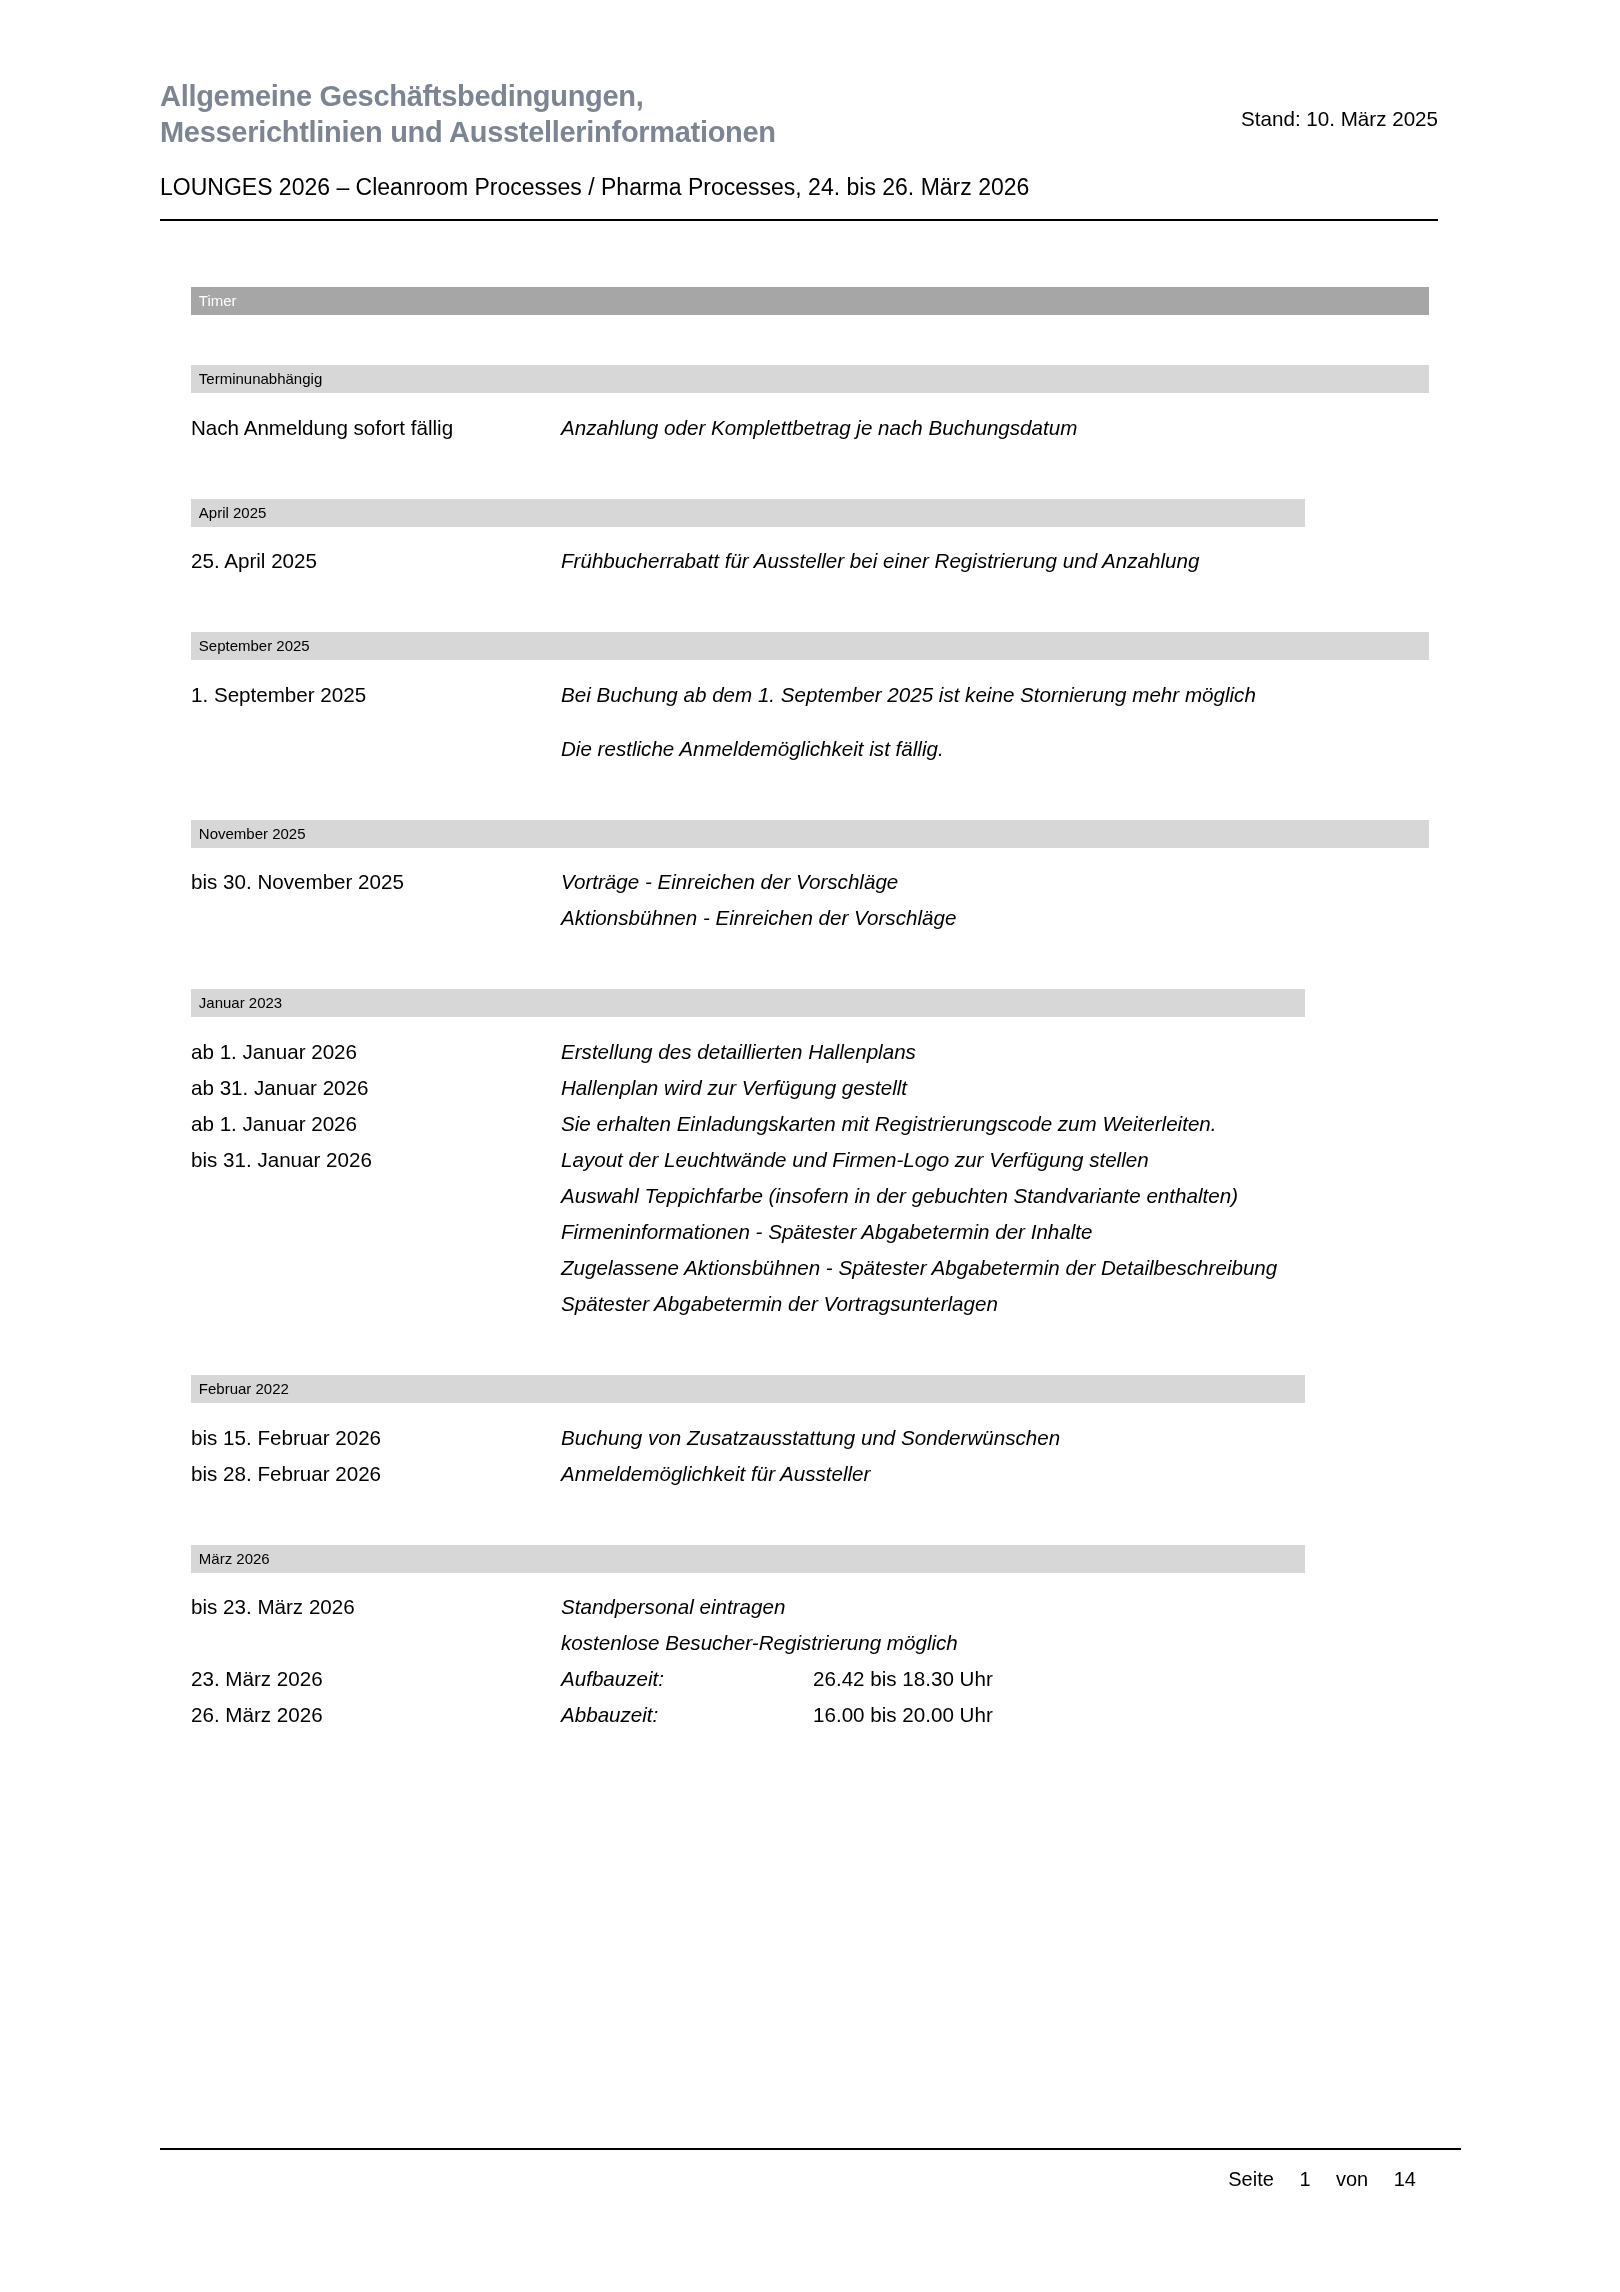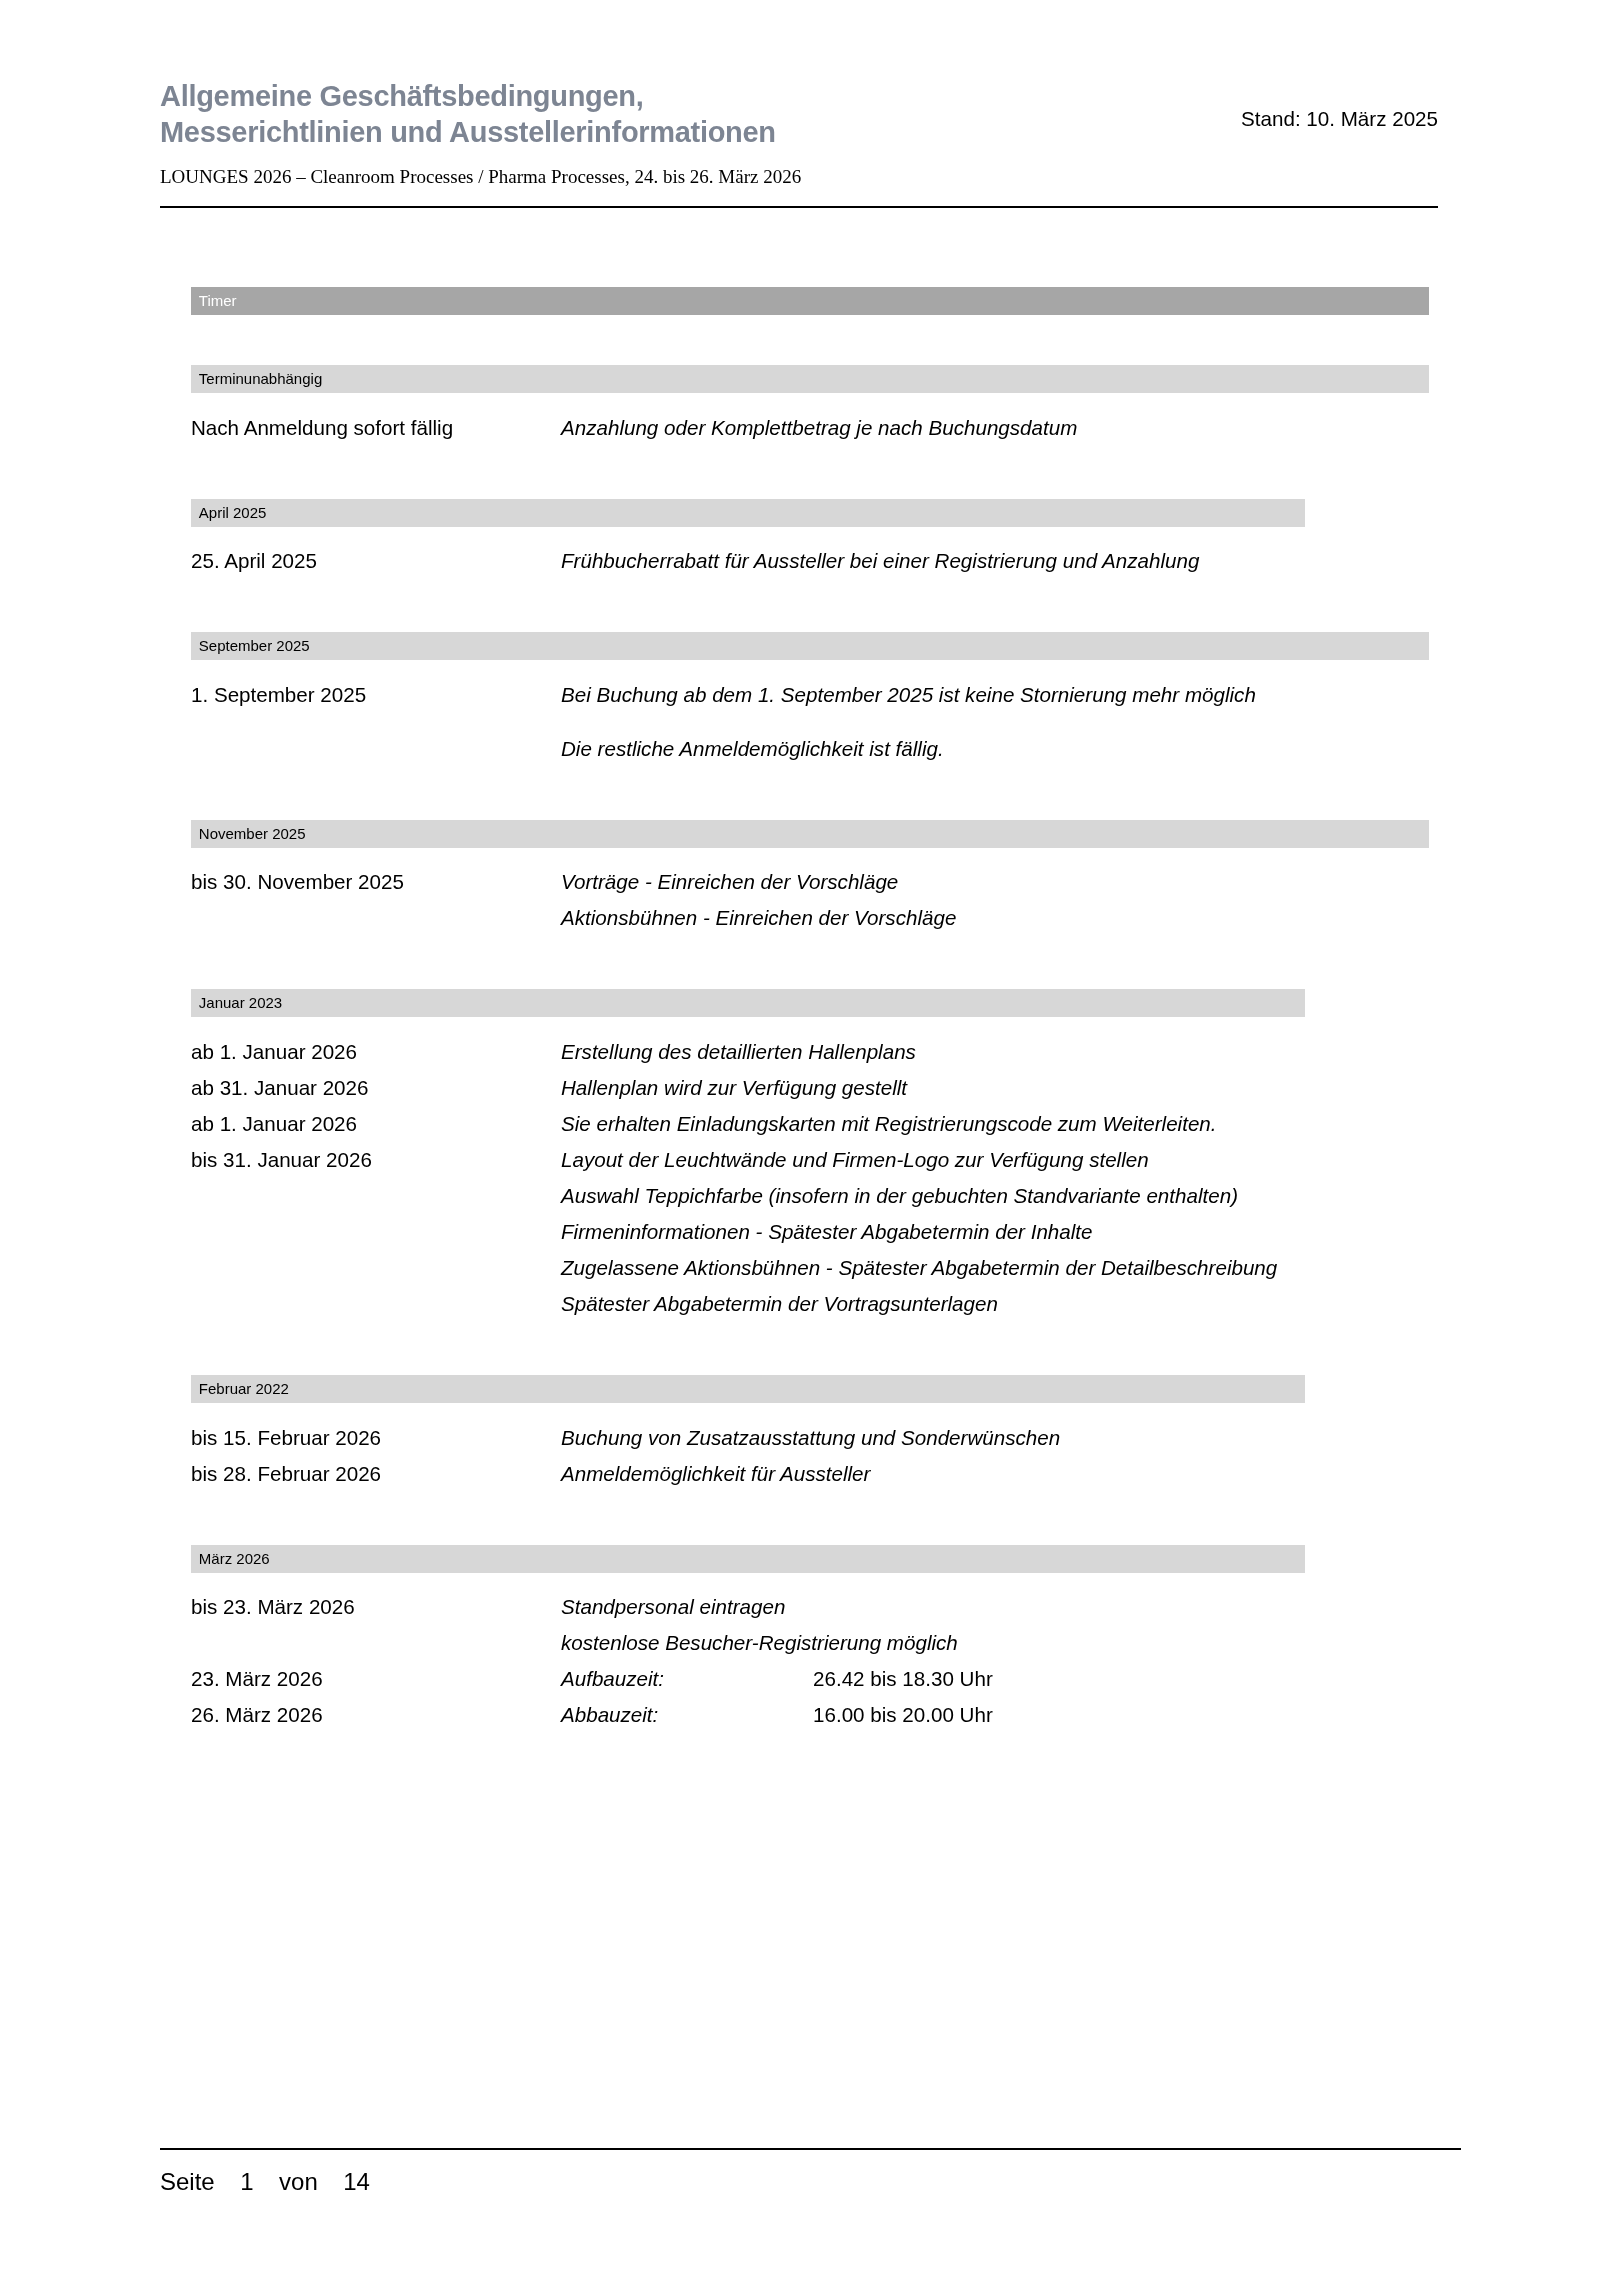--- a/index.html
+++ b/index.html
@@ -7,21 +7,21 @@
     position:relative; width:1620px; height:2293px; background:#ffffff;
     font-family:"Liberation Sans", sans-serif; color:#000; overflow:hidden;
   }
 
   
   header { position:absolute; left:160px; top:78px; width:1278px; }
   .head-row { display:flex; justify-content:space-between; align-items:flex-start; }
   h1 { margin:0; font-size:29px; line-height:36px; font-weight:bold;
        color:#7d8593; letter-spacing:-0.3px; }
   .stand { font-size:20.6px; margin-top:29px; white-space:nowrap; }
-  .subtitle { font-size:19px; margin-top:16px;font-family:Liberation Serif, serif; }
+  .subtitle { font-size:23px; margin-top:24px; }
   .head-rule { border-bottom:2px solid #000; margin-top:17.6px; width:100%; height:0; }
 
   
   .content { position:absolute; left:191px; top:287px; width:1238px; }
   .bar { height:28px; line-height:28px; background:#d7d7d7; padding-left:7.8px;
          font-size:15px; box-sizing:border-box; width:100%; }
   .bar.narrow { width:1114px; }
   .timer-bar { background:#a6a6a6; color:#ffffff; }
 
   .section { margin-top:53px; }
@@ -31,21 +31,21 @@
   .row { display:flex; line-height:36px; font-size:20.6px; }
   .row.gap-before { margin-top:17.6px; }
   .cell.date { width:370px; flex:none; }
   .cell.desc { flex:1;font-style:italic; }
   .row.has-time .cell.desc { width:252px; flex:none; }
   .cell.time { flex:1; }
 
   
   footer { position:absolute; left:160px; top:2148px; width:1301px; }
   .foot-rule { border-top:2px solid #000; height:0; }
-  .foot-text { margin-top:17.6px; font-size:24px; padding-right:45px; }
+  .foot-text { margin-top:17.6px; font-size:20px; text-align:right; padding-right:45px; }
   .foot-text .sep { display:inline-block; margin-left:25.5px; }
 </style>
 </head>
 <body>
 
 <div class="page">
 
   <header>
     <div class="head-row">
       <h1><span>Allgemeine Geschäftsbedingungen,</span><br><span>Messerichtlinien und Ausstellerinformationen</span></h1>

